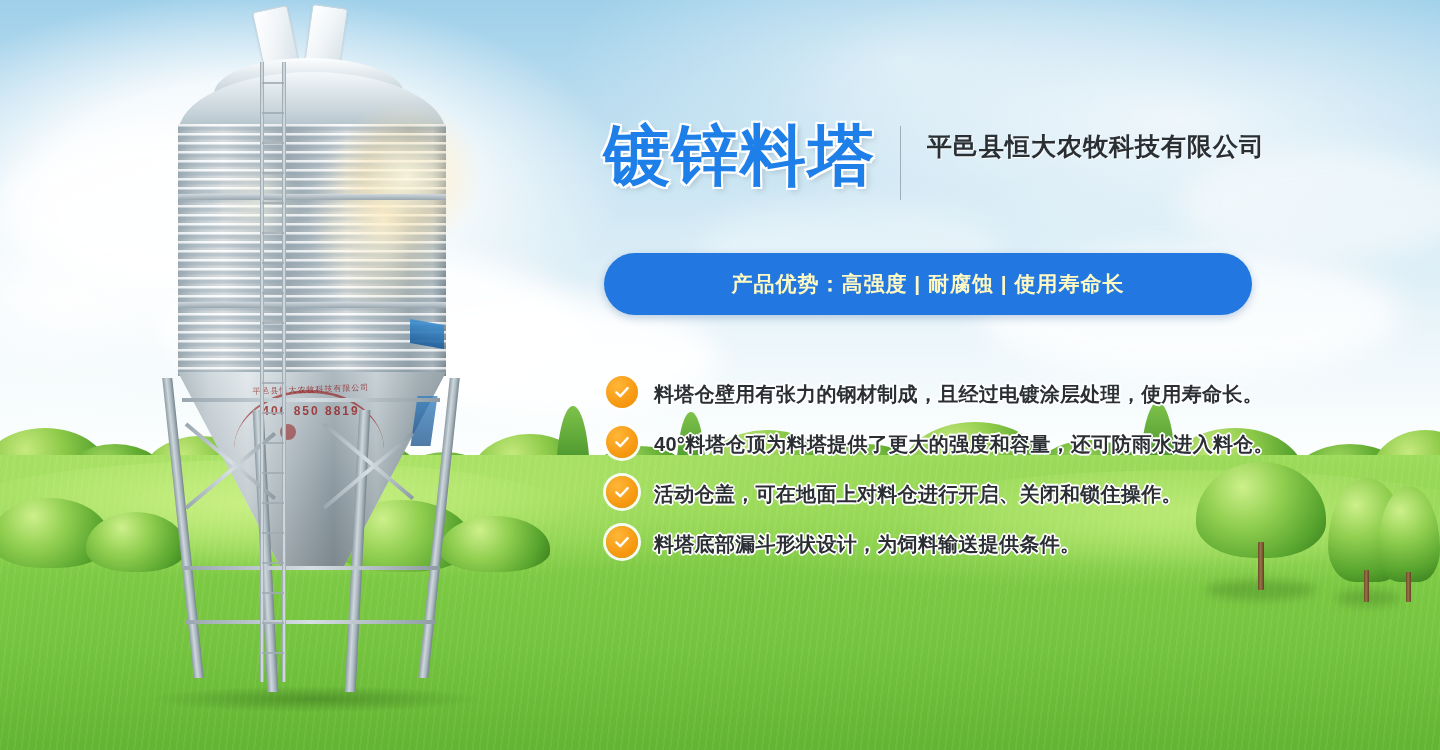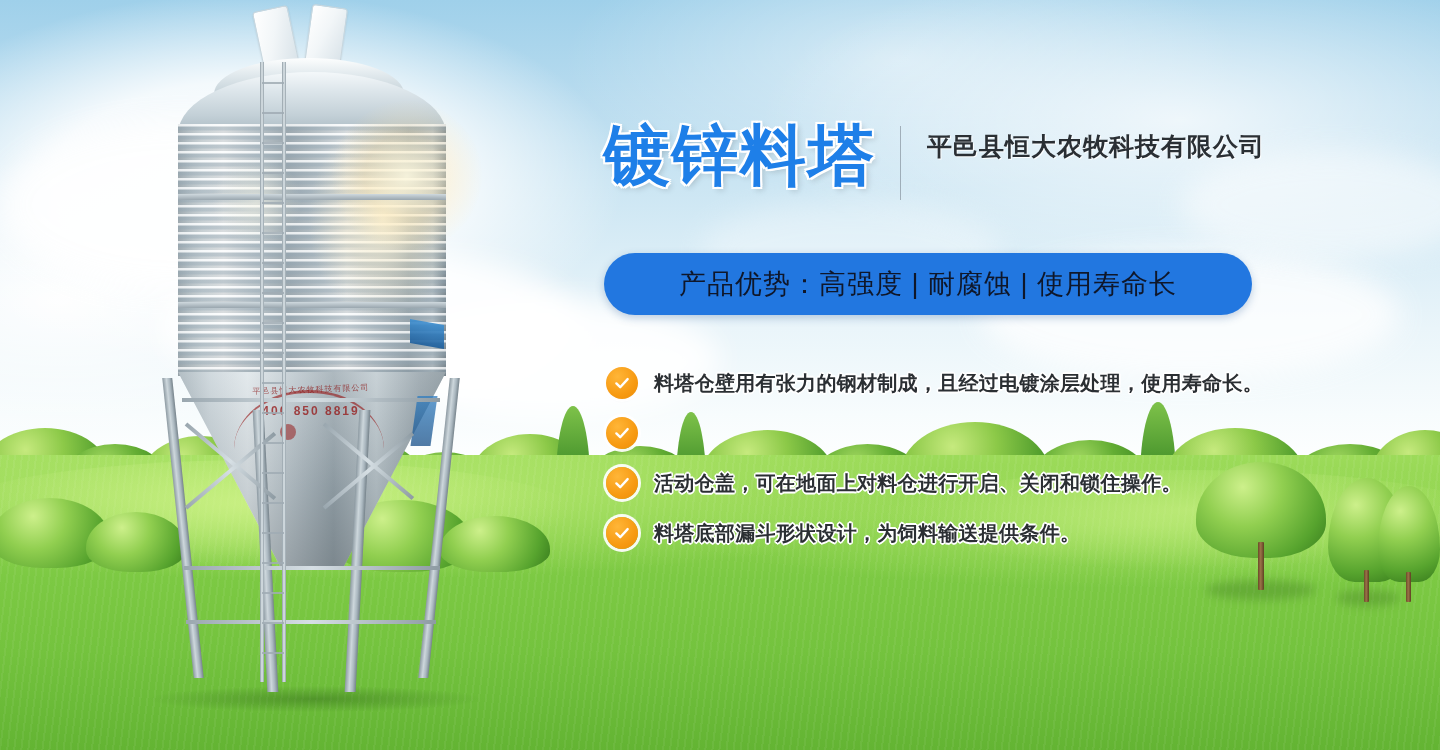--- a/index.html
+++ b/index.html
@@ -139,24 +139,24 @@
   .co-wrap{padding-top:8px;}
   .co-cn{font-size:25px;font-weight:bold;color:#2a2f34;letter-spacing:1px;
     text-shadow:1px 1px 0 rgba(255,255,255,.9);}
   .co-en{margin-top:10px;font-size:17px;font-weight:bold;color:#8a8f94;letter-spacing:1.6px;
     text-shadow:1px 1px 0 rgba(255,255,255,.85);}
 
   .pill{position:absolute;left:604px;top:253px;height:62px;min-width:648px;
     display:flex;align-items:center;justify-content:center;padding:0 36px;
     box-sizing:border-box;border-radius:31px;background:#2277E0;
     box-shadow:0 3px 8px rgba(20,70,140,.25);}
-  .pill-text{color:#0f172a;font-size:27px;font-weight:normal;letter-spacing:1px;white-space:nowrap;}
+  .pill-text{color:#fef9c3;font-size:21px;font-weight:bold;letter-spacing:1px;white-space:nowrap;}
 
   .features{position:absolute;left:606px;top:358px;width:700px;}
-  .feat{display:flex;align-items:center;height:50px;}
+  .feat{display:flex;align-items:flex-end;height:50px;}
   .check{flex:0 0 auto;width:32px;height:32px;border-radius:50%;
     background:radial-gradient(circle at 36% 30%,#ffb638 0%,#f79a12 60%,#ec8c06 100%);
     box-shadow:0 0 0 3px rgba(255,255,255,.92),0 1px 3px rgba(0,0,0,.18);
     display:flex;align-items:center;justify-content:center;}
   .check svg{display:block;}
   .feat-text{margin-left:16px;font-size:20px;font-weight:bold;color:#2b2f33;letter-spacing:.3px;
     white-space:nowrap;
     text-shadow:
       1.6px 0 0 #fff,-1.6px 0 0 #fff,0 1.6px 0 #fff,0 -1.6px 0 #fff,
       1.2px 1.2px 0 #fff,-1.2px 1.2px 0 #fff,1.2px -1.2px 0 #fff,-1.2px -1.2px 0 #fff;}
@@ -311,20 +311,21 @@
       </span>
       <span class="feat-text">料塔仓壁用有张力的钢材制成，且经过电镀涂层处理，使用寿命长。</span>
     </div>
 
     <div class="feat">
       <span class="check">
         <svg width="18" height="18" viewBox="0 0 24 24">
             <path d="M4.5 12.6 L9.6 17.6 L19.5 6.8" fill="none" stroke="#ffffff" stroke-width="3.2" stroke-linecap="round" stroke-linejoin="round"></path>
           </svg>
       </span>
+      <span class="feat-text">40°料塔仓顶为料塔提供了更大的强度和容量，还可防雨水进入料仓。</span>
     </div>
 
     <div class="feat">
       <span class="check">
         <svg width="18" height="18" viewBox="0 0 24 24">
             <path d="M4.5 12.6 L9.6 17.6 L19.5 6.8" fill="none" stroke="#ffffff" stroke-width="3.2" stroke-linecap="round" stroke-linejoin="round"></path>
           </svg>
       </span>
       <span class="feat-text">活动仓盖，可在地面上对料仓进行开启、关闭和锁住操作。</span>
     </div>

